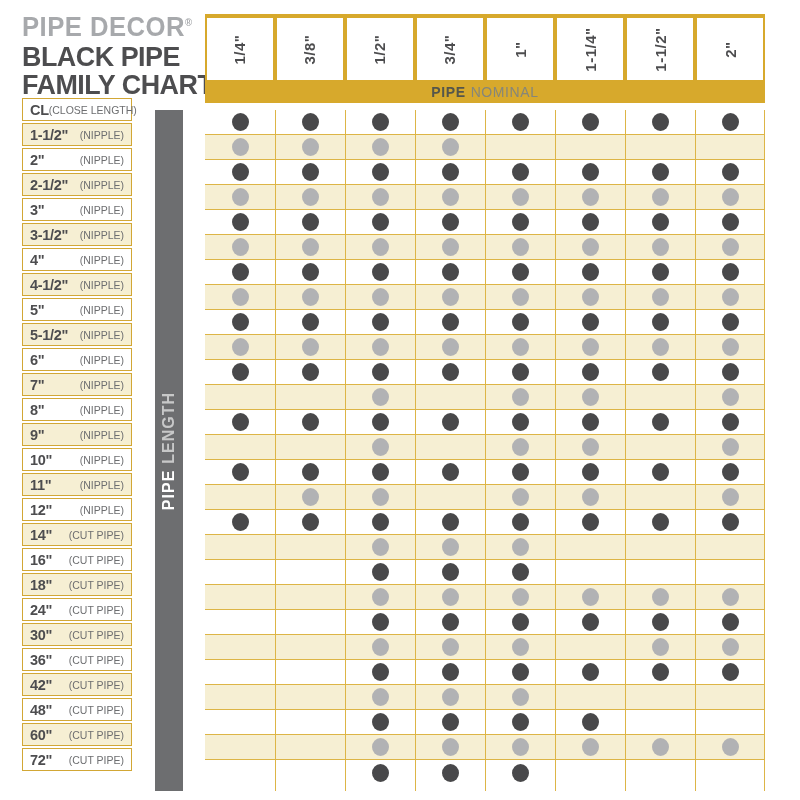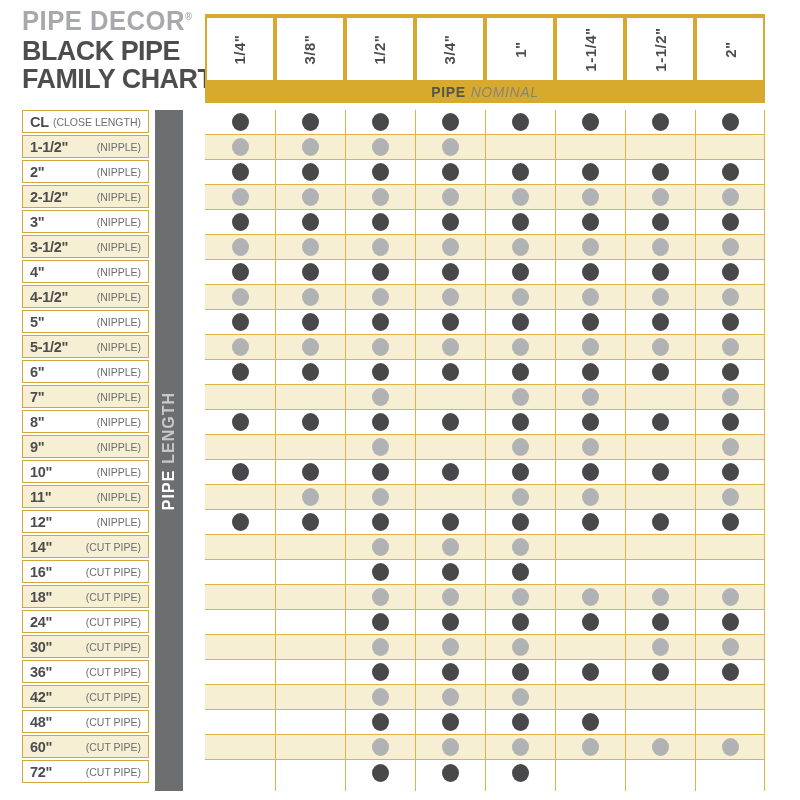--- a/index.html
+++ b/index.html
@@ -2,21 +2,21 @@
 <html style="--gold: #d7a92c; --cream: #f6efd3; --dark-dot: #48484a; --gray-dot: #b1b2b4; --bar-gray: #6d6e70; --text-dark: #4d4d4f; --text-gray: #6d6e70; --logo-gray: #a7a9ac;"><head>
 <meta charset="utf-8">
 <style>
   html,body { margin:0; padding:0; }
   body {
     width:800px; height:800px; position:relative; background:#ffffff;
     font-family:"Liberation Sans", sans-serif; overflow:hidden;
   }
 
   
-  .logo { position:absolute; left:22px; top:6px; }
+  .logo { position:absolute; left:22px; top:12px; }
   .logo-brand {
     font-size:27px; font-weight:bold; color:var(--logo-gray);
     letter-spacing:0.5px; white-space:nowrap;
     transform:scaleX(0.95); transform-origin:left;
   }
   .logo-brand sup { font-size:10px; font-weight:bold; vertical-align:10px; }
   .logo-title {
     font-size:28px; font-weight:bold; color:var(--text-dark);
     line-height:28px; letter-spacing:-0.5px; white-space:nowrap;
     transform:scaleX(0.96); transform-origin:left;
@@ -31,36 +31,36 @@
   .col-box .vtext {
     transform:rotate(-90deg); white-space:nowrap;
     font-weight:bold; font-size:15px; color:var(--text-dark); letter-spacing:0.5px;
   }
   .banner {
     position:absolute; left:0; bottom:0; width:100%; height:23px;
     display:flex; align-items:center; justify-content:center;
     font-size:14px; letter-spacing:0.6px;
   }
   .banner .b1 { font-weight:bold; color:#55564b; margin-right:5px; }
-  .banner .b2 { color:#85867a;font-style:italic; }
+  .banner .b2 { color:#85867a; }
 
   
   .pipe-length-bar {
     position:absolute; left:155px; top:110px; width:28px; height:681px;
     background:var(--bar-gray); display:flex; align-items:center; justify-content:center;
   }
   .pipe-length-bar .vtext {
     transform:rotate(-90deg); white-space:nowrap;
     font-size:16px; font-weight:bold; letter-spacing:1px;
   }
   .pl-bold { color:#ffffff; }
   .pl-rest { color:rgba(255,255,255,0.62); margin-left:6px; }
 
   
-  .row-labels { position:absolute; left:22px; top:110px; width:127px; }
+  .row-labels { position:absolute; left:22px; top:98px; width:110px; }
   .label-cell {
     box-sizing:border-box; height:23px; margin-bottom:2px;
     border:1.5px solid #d2a735; background:#ffffff;
     display:flex; align-items:center; justify-content:space-between; padding:0 7px;
   }
   .label-cell.alt { background:var(--cream); }
   .size-label { font-size:14.5px; font-weight:bold; color:var(--text-dark); letter-spacing:-0.3px; white-space:nowrap; }
   .type-label { font-size:10.5px; color:var(--text-gray); white-space:nowrap; }
 
   

